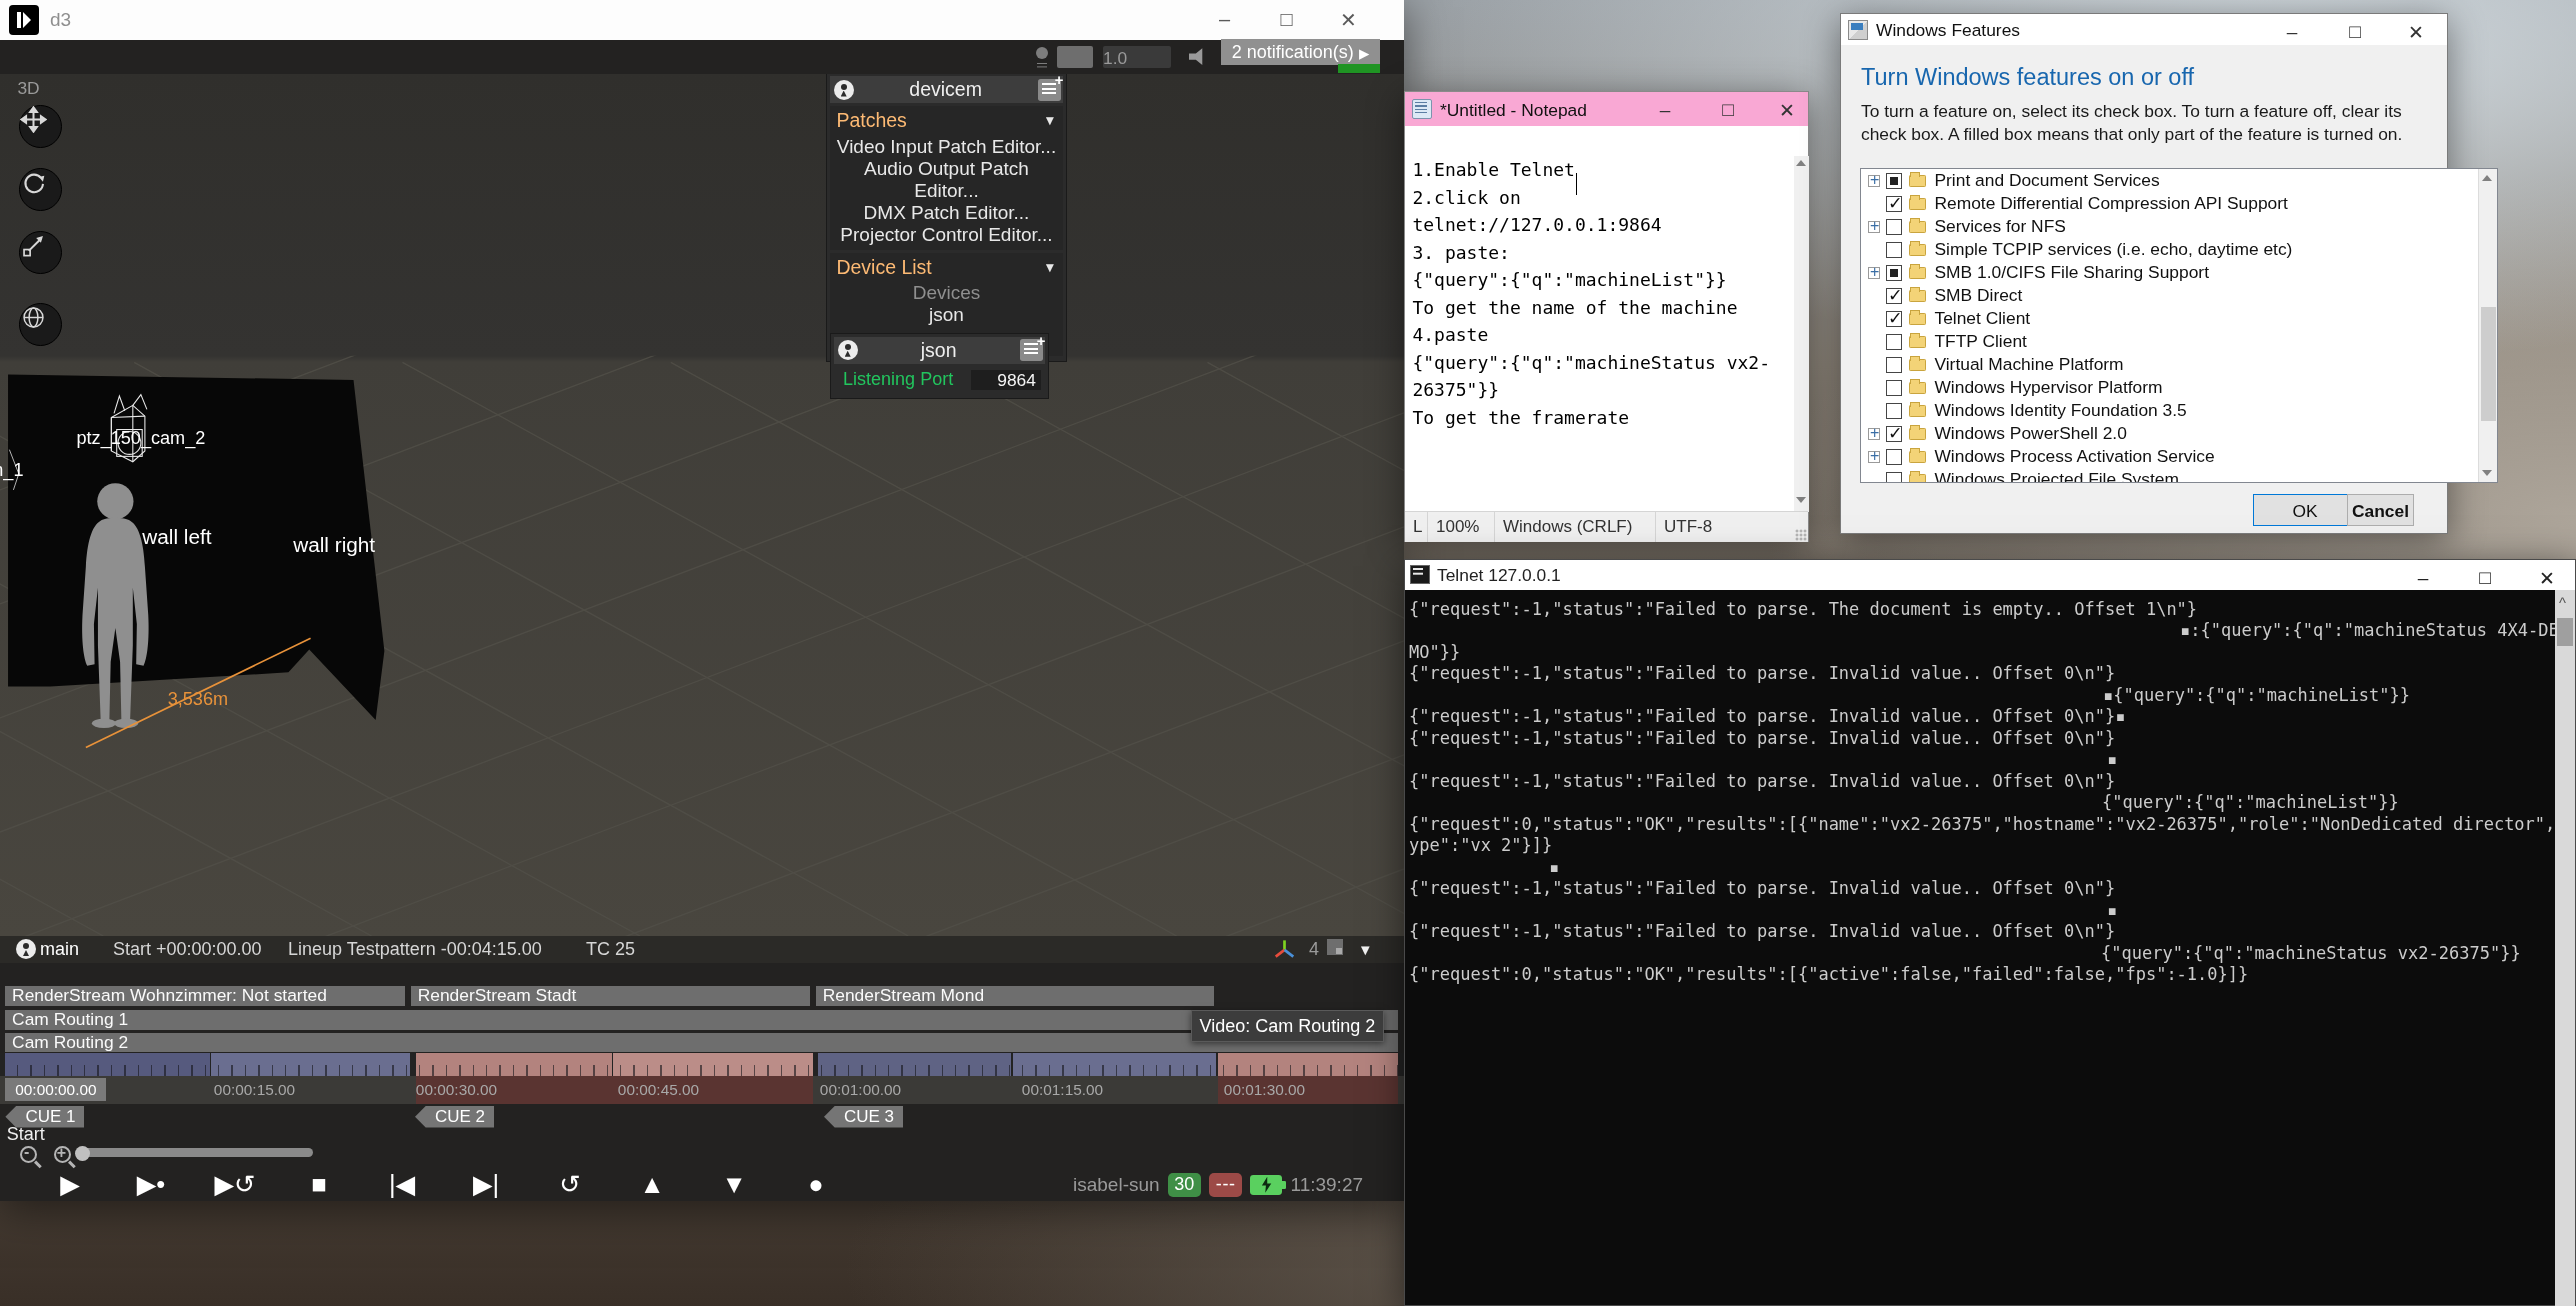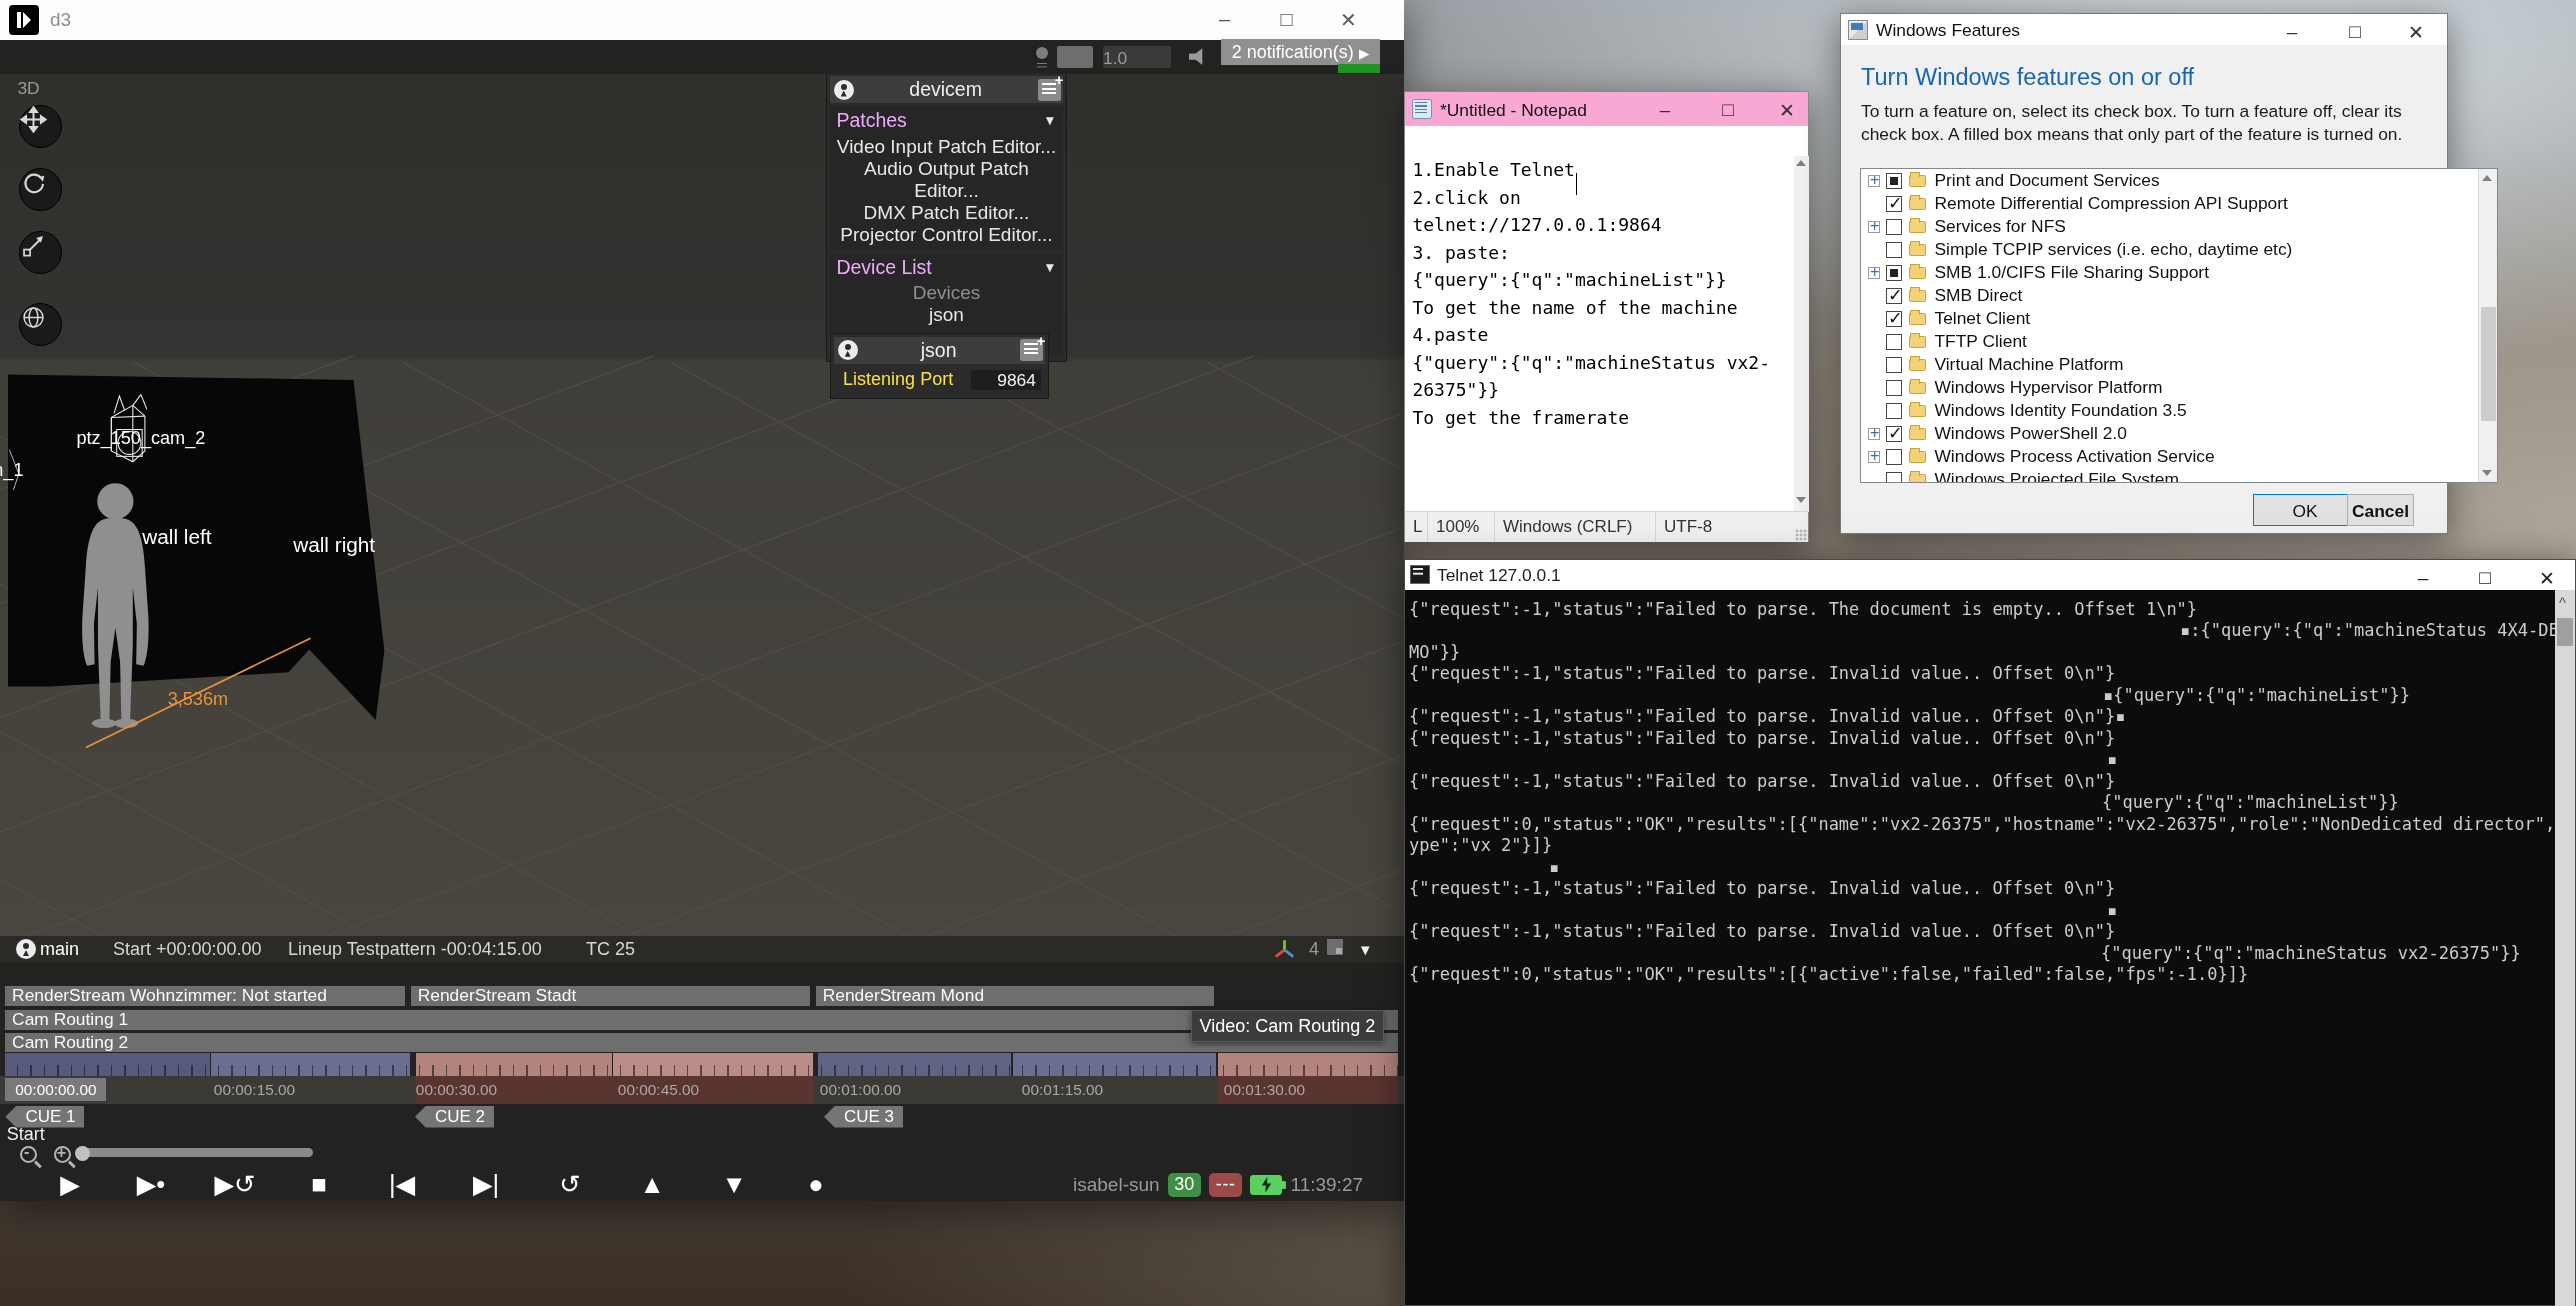--- a/index.html
+++ b/index.html
@@ -47,28 +47,28 @@
   .phead { height:27px; background:#3d3d3d; display:flex; align-items:center; position:relative; margin-bottom:2.7px; }
   .phead .ptitle { flex:1; text-align:center; color:#f0f0f0; font-size:19.5px; }
   .keyhole { width:20px; height:20px; border-radius:50%; background:#ececec; position:relative; margin-left:4px; flex:none; }
   .keyhole::before { content:""; position:absolute; left:50%; top:4px; transform:translateX(-50%); width:6px; height:6px; border-radius:50%; background:#2b2b2b; }
   .keyhole::after { content:""; position:absolute; left:50%; bottom:3.4px; transform:translateX(-50%); width:6px; height:6px; background:#2b2b2b; clip-path:polygon(50% 0,100% 100%,0 100%); }
   .noteicon { width:23px; height:21.5px; background:#8a8a8a; border-radius:2.7px; position:relative; margin-right:2.7px; flex:none; }
   .noteicon::before { content:""; position:absolute; left:4px; top:4px; width:14.8px; height:13.4px; background:repeating-linear-gradient(180deg,#fff 0 2px,#8a8a8a 2px 4.7px); }
   .noteicon::after { content:"+"; position:absolute; right:-2.7px; top:-6.7px; color:#fff; font-size:14.8px; font-weight:bold; }
   .psection { background:#262626; margin-bottom:2.7px; padding-bottom:4px; }
   .psec-head { display:flex; padding:3.4px 6.7px; }
-  .psec-title { flex:1; color:#f0abfc; font-size:19.5px; }
+  .psec-title { flex:1; color:#fdba74; font-size:19.5px; }
   .tri-down { color:#e8e8e8; font-size:13.4px; padding-top:4px; }
   .pitem { text-align:center; color:#e8e8e8; font-size:19px; line-height:22px; }
   .pitem.dim { color:#8f8f8f; }
   .pm-row { display:flex; justify-content:space-between; padding:1.3px 54px; color:#e0e0e0; font-size:20px; }
   #jsonpanel { left:830px; top:259px; width:219px; position:absolute; padding:2.7px; }
   .portrow { display:flex; align-items:center; padding:2.7px 4px 5.4px 9.4px; }
-  .portlabel { color:#fde047; font-size:18px; flex:1; }
+  .portlabel { color:#22c55e; font-size:18px; flex:1; }
   .portval { width:70px; height:20px; background:#1e1e1e; color:#f5f5f5; font-size:17.4px; text-align:right; padding:0 5.4px; }
   
   #trackbar { left:0; top:936px; width:1404px; height:27px; background:#2b2a27; color:#d6d6d6; font-size:18px; }
   #trackbar span { position:absolute; top:3.4px; white-space:nowrap; }
   .stackicon { left:1327px; top:5.4px; width:16px; height:16px; background:#6e6e6e; position:absolute; }
   .stackicon::after { content:""; position:absolute; right:1.3px; bottom:1.3px; width:6px; height:6px; background:#aaa; }
   
   .layer-row { left:0; width:1404px; height:20px; position:absolute; }
   .layer-seg { position:absolute; top:0; height:20px; background:#6e6e6e; color:#fafafa; font-size:17.4px; padding:0 6.7px; white-space:nowrap; overflow:hidden; }
   .layer-seg span { position:relative; top:-0.7px; }

